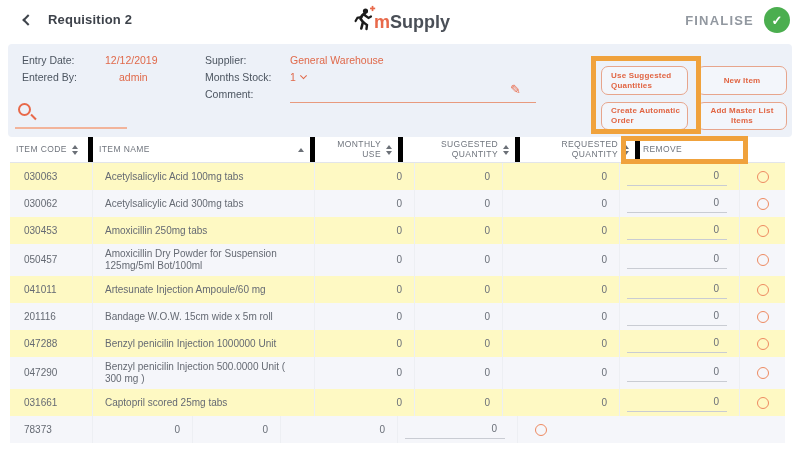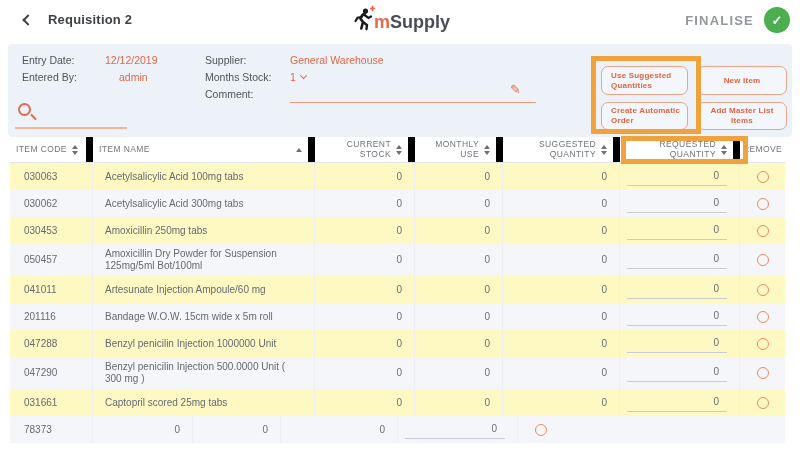--- a/index.html
+++ b/index.html
@@ -58,21 +58,21 @@
 
   
   .hl { position:absolute; border:5px solid #f0a23c; z-index:50; pointer-events:none; }
   .hl-buttons { left:591px; top:56px; width:110px; height:78px; }
   .hl-requested { left:621px; top:136px; width:127px; height:28px; }
 
   
   .table { position:absolute; left:10px; top:137px; width:775px; }
   .thead { display:flex; height:26px; border-bottom:1px solid #e2e5ea; background:#fff; }
   .th { display:flex; align-items:center; font-size:8.5px; font-weight:400; color:#70757e;
-    letter-spacing:.4px; padding:0 6px; border-right:7px solid #000000; cursor:pointer; line-height:9.5px; }
+    letter-spacing:.4px; padding:0 6px; border-right:5px solid #000000; cursor:pointer; line-height:9.5px; }
   .th:last-child { border-right:none; }
   .th .htxt { }
   .th-num { justify-content:flex-end; text-align:right; padding-right:6px; }
   .th-center { justify-content:center; }
   .sort { display:inline-flex; flex-direction:column; gap:2px; margin-left:5px; }
   .sort i { display:block; width:0; height:0; border-left:3.5px solid transparent; border-right:3.5px solid transparent; }
   .sort .up { border-bottom:4px solid #6b7077; }
   .sort .dn { border-top:4px solid #6b7077; }
   .asc { display:inline-block; width:0; height:0; border-left:3.5px solid transparent;
     border-right:3.5px solid transparent; border-bottom:4px solid #6b7077; margin-left:auto; }
@@ -165,27 +165,20 @@
         <span class="htxt">ITEM CODE</span>
         <span class="sort">
             <i class="up"></i>
             <i class="dn"></i>
           </span>
       </div>
       <div class="th c2">
         <span class="htxt">ITEM NAME</span>
         <span class="asc"></span>
       </div>
-      <div class="th th-num c3">
-        <span class="htxt">CURRENT STOCK</span>
-        <span class="sort">
-            <i class="up"></i>
-            <i class="dn"></i>
-          </span>
-      </div>
       <div class="th th-num c4">
         <span class="htxt">MONTHLY USE</span>
         <span class="sort">
             <i class="up"></i>
             <i class="dn"></i>
           </span>
       </div>
       <div class="th th-num c5">
         <span class="htxt">SUGGESTED QUANTITY</span>
         <span class="sort">

